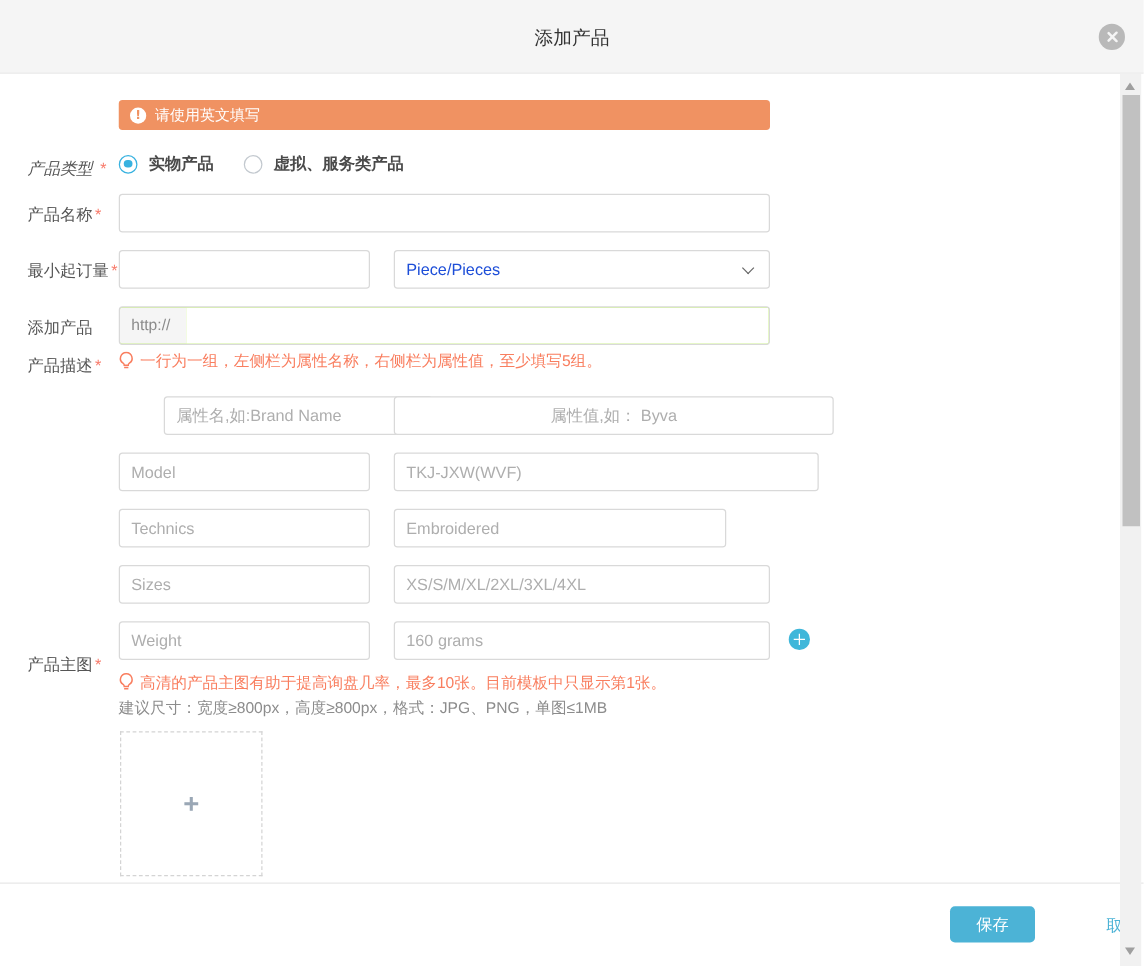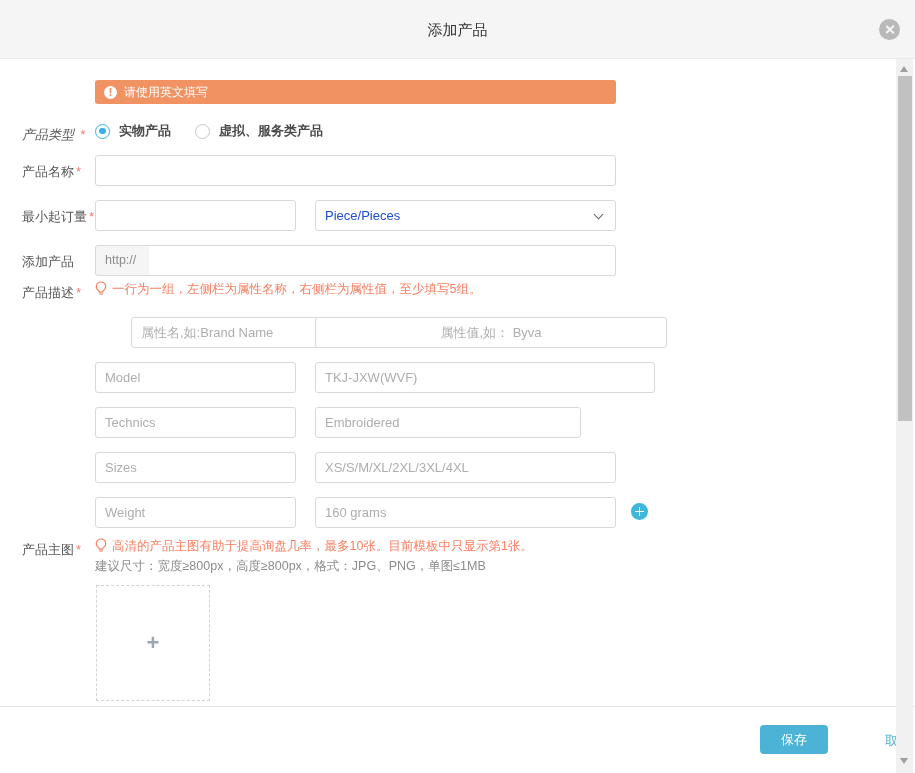--- a/index.html
+++ b/index.html
@@ -139,21 +139,21 @@
 <input class="inp" style="left: 315px; top: 407px; width: 266px;" placeholder="Embroidered">
 
 <input class="inp" style="left: 95px; top: 452px; width: 201px;" placeholder="Sizes">
 <input class="inp" style="left: 315px; top: 452px; width: 301px;" placeholder="XS/S/M/XL/2XL/3XL/4XL">
 
 <input class="inp" style="left: 95px; top: 497px; width: 201px;" placeholder="Weight">
 <input class="inp" style="left: 315px; top: 497px; width: 301px;" placeholder="160 grams">
 
 <div class="add-btn"></div>
 
-<div class="flabel" style="top:541px;">
+<div class="flabel" style="top:523px;">
   <span>产品主图</span><span class="req">*</span>
 </div>
 <div class="hint" style="left:95px; top:538px;">
   <svg width="12" height="15" viewBox="0 0 12 15">
     <path d="M6 1 a4.6 4.6 0 0 1 2.5 8.5 c-.6.4-.9 1-.9 1.6 h-3.2 c0-.6-.3-1.2-.9-1.6 A4.6 4.6 0 0 1 6 1z" fill="none" stroke="#f97e5f" stroke-width="1.2"></path>
     <line x1="4.3" y1="13" x2="7.7" y2="13" stroke="#f97e5f" stroke-width="1.2"></line>
   </svg>
   <span>高清的产品主图有助于提高询盘几率，最多10张。目前模板中只显示第1张。</span>
 </div>
 <div class="hint-gray" style="left:95px; top:558px;">建议尺寸：宽度≥800px，高度≥800px，格式：JPG、PNG，单图≤1MB</div>

